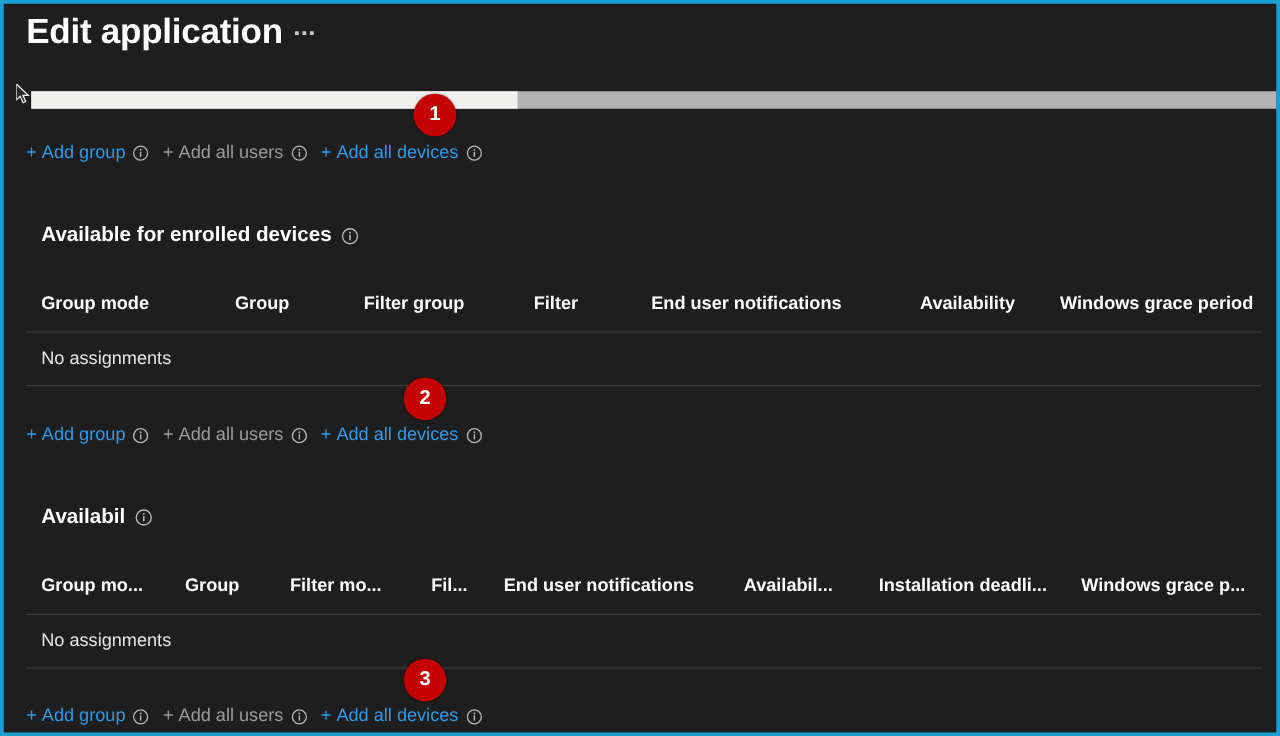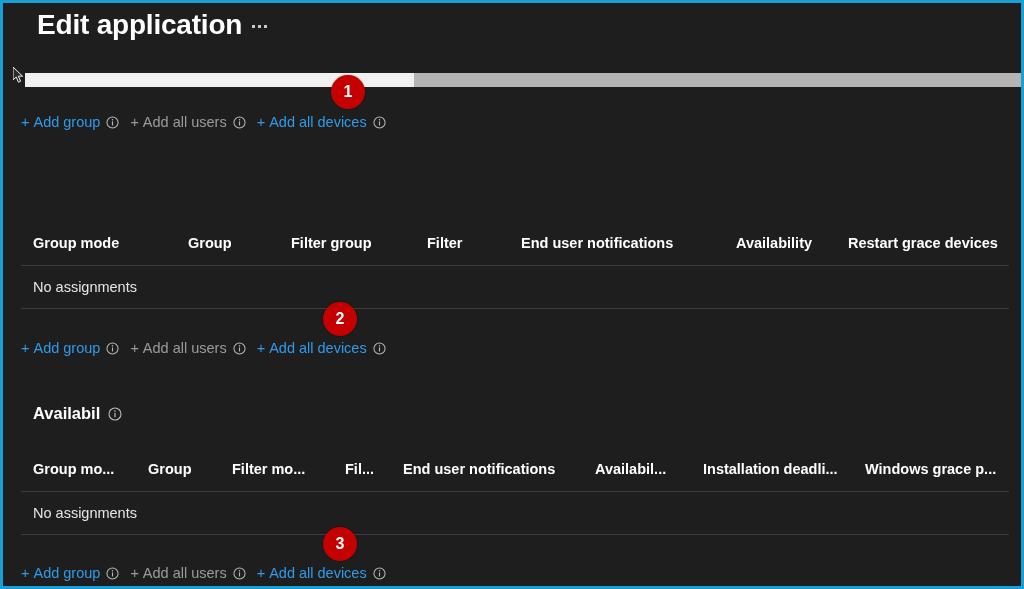--- a/index.html
+++ b/index.html
@@ -20,21 +20,20 @@
   }
 
   
   .header {
     padding: 6px 0 0 18px;
   }
   .title-row {
     display: flex;
     align-items: flex-start;
     gap: 6px;
-    margin-left: 16px;
   }
   .page-title {
     font-size: 28px;
     font-weight: bold;
     color: #ffffff;
     letter-spacing: -0.2px;
     line-height: 1.15;
     margin: 0;
   }
   .ellipsis-btn {
@@ -231,30 +230,40 @@
         <svg width="13" height="13" viewBox="0 0 14 14">
             <circle cx="7" cy="7" r="6" fill="none" stroke="#b9b9b9" stroke-width="1.1"></circle>
             <circle cx="7" cy="4.1" r="0.78" fill="#b9b9b9"></circle>
             <rect x="6.4" y="5.8" width="1.2" height="4.4" fill="#b9b9b9"></rect>
           </svg>
       </span>
     </span>
   </div>
   <div class="badge" style="left:328px;top:72px;">1</div>
 
+  <div class="section-heading" style="top:176px;">
+    <span>Available for enrolled devices</span>
+    <span class="info-ico">
+      <svg width="14" height="14" viewBox="0 0 14 14">
+          <circle cx="7" cy="7" r="6" fill="none" stroke="#b9b9b9" stroke-width="1.1"></circle>
+          <circle cx="7" cy="4.1" r="0.78" fill="#b9b9b9"></circle>
+          <rect x="6.4" y="5.8" width="1.2" height="4.4" fill="#b9b9b9"></rect>
+        </svg>
+    </span>
+  </div>
 
   <div class="table" style="top:232px;">
     <div class="thead">
       <div class="th" style="left:30px;">Group mode</div>
       <div class="th" style="left:185px;">Group</div>
       <div class="th" style="left:288px;">Filter group</div>
       <div class="th" style="left:424px;">Filter</div>
       <div class="th" style="left:518px;">End user notifications</div>
       <div class="th" style="left:713px;margin-left:20px;">Availability</div>
-      <div class="th" style="left:845px;">Restart grace devices</div>
+      <div class="th" style="left:845px;">Windows grace period</div>
     </div>
     <div class="row-sep" style="top:30px;"></div>
     <div class="tcell-empty" style="top:44px;">No assignments</div>
     <div class="row-sep" style="top:73px;"></div>
   </div>
 
   <div class="link-row" style="top:334px;">
     <span class="link-item link-blue">
       <span class="plus">+</span>
       <span>Add group</span>

